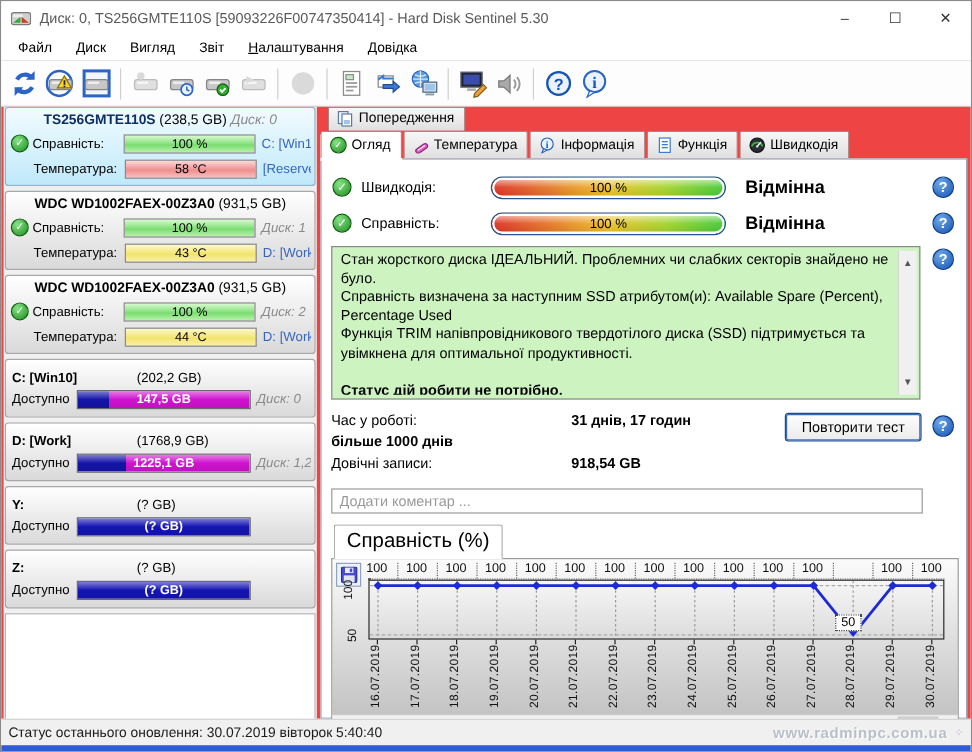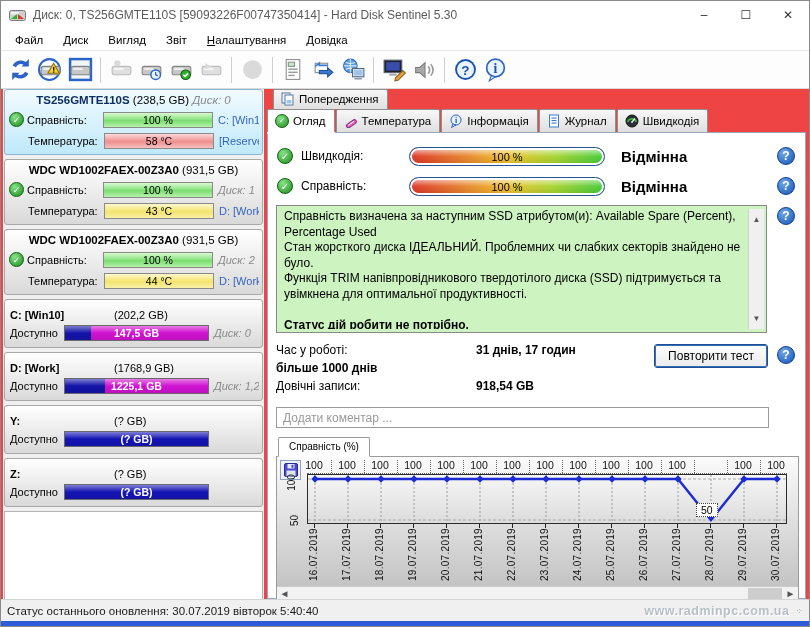--- a/index.html
+++ b/index.html
@@ -94,21 +94,21 @@
   .stat-row { display:flex; height:18px; font-size:12px; }
   .stat-label { width:200px; }
   .stat-value { font-weight:bold; }
   .retest-btn { position:absolute; right:32px; top:2px; border:1px solid #3a6cb5; outline:1px solid #1d4e93; background:linear-gradient(180deg,#fdfdfd,#ececec); border-radius:2px; padding:3px 12px; font-size:12px; }
   .stats-help { position:absolute; right:4px; top:3px; }
 
   .comment-input { width:calc(100% - 30px); height:21px; border:1px solid #9a9a9a; padding:2px 6px; font-family:"Liberation Sans","DejaVu Sans",sans-serif; font-size:12px; color:#333; margin-top:6px; }
   .comment-input::placeholder { color:#999; }
 
   .chart-group { margin-top:8px; }
-  .chart-tab { display:inline-block; border:1px solid #9a9a9a; border-bottom:1px solid #fff; border-radius:2px 2px 0 0; background:#fff; padding:3px 10px 4px 10px; font-size:10px; position:relative; top:1px; margin-left:2px; z-index:2; }
+  .chart-tab { display:inline-block; border:1px solid #9a9a9a; border-bottom:1px solid #fff; border-radius:2px 2px 0 0; background:#fff; padding:3px 10px 4px 10px; font-size:17px; position:relative; top:1px; margin-left:2px; z-index:2; }
   .chart-box { position:relative; border:1px solid #9a9a9a; height:146px; background:linear-gradient(180deg,#fbfbfb,#bdbdbd); }
   .save-btn { position:absolute; left:3px; top:3px; width:21px; height:20px; border:1px solid #8fa3c0; background:#eef3fb; display:flex; align-items:center; justify-content:center; }
   .save-btn svg { width:14px; height:14px; }
   .top-strip { position:absolute; left:30px; top:2px; height:15px; width:480px; border-bottom:1px dotted #666; }
   .toplabel { position:absolute; top:0; width:30px; text-align:center; font-size:10.5px; color:#111; }
   .toptick { position:absolute; top:1px; bottom:0; width:0; border-left:1px dotted #666; }
   .plot { position:absolute; left:30px; top:17px; width:480px; height:50px; border:1px solid #2a2a2a; background:linear-gradient(180deg,#f6f6f6,#dcdcdc); }
   .ylab { position:absolute; font-size:10px; color:#111; transform:rotate(-90deg); transform-origin:center; width:24px; text-align:center; }
   .dipflag { position:absolute; background:#fff; border:1px dotted #444; font-size:10.5px; padding:0 4px; z-index:3; }
   .dates { position:absolute; left:30px; top:69px; width:480px; height:58px; }
@@ -400,21 +400,21 @@
             </svg>
             <span>Інформація</span>
           </span>
           <span class="tab">
             <svg viewBox="0 0 14 14">
               <rect x="2.5" y="1" width="9" height="12" fill="#fff" stroke="#3b7bd4"></rect>
               <rect x="4.5" y="3.5" width="5" height="1.1" fill="#3b7bd4"></rect>
               <rect x="4.5" y="6" width="5" height="1.1" fill="#3b7bd4"></rect>
               <rect x="4.5" y="8.5" width="5" height="1.1" fill="#3b7bd4"></rect>
             </svg>
-            <span>Журнал</span>
+            <span>Функція</span>
           </span>
           <span class="tab">
             <svg viewBox="0 0 14 14">
               <circle cx="7" cy="7" r="6" fill="#2a2e36" stroke="#111"></circle>
               <path d="M2.5 8a4.8 4.8 0 0 1 9 0" fill="none" stroke="#3fae3f" stroke-width="1.6"></path>
               <path d="M7 8L10 4.5" stroke="#fff" stroke-width="1.2"></path>
               <circle cx="7" cy="8" r="1" fill="#ddd"></circle>
             </svg>
             <span>Швидкодія</span>
           </span>
@@ -442,22 +442,22 @@
               <span class="rating">Відмінна</span>
               <span class="help-right">
                 <span class="help-ic">?</span>
               </span>
             </div>
           </div>
 
         <div class="msg-wrap">
           <div class="msgbox">
             <div class="msg-text" id="msgtext">
+                <div class="msg-line">Стан жорсткого диска ІДЕАЛЬНИЙ. Проблемних чи слабких секторів знайдено не було.</div>
                 <div class="msg-line">Справність визначена за наступним SSD атрибутом(и):  Available Spare (Percent), Percentage Used</div>
-                <div class="msg-line">Стан жорсткого диска ІДЕАЛЬНИЙ. Проблемних чи слабких секторів знайдено не було.</div>
                 <div class="msg-line">Функція TRIM напівпровідникового твердотілого диска (SSD) підтримується та увімкнена для оптимальної продуктивності.</div>
                 <div class="msg-line">&nbsp;</div>
                 <div class="msg-line b">Статус дій робити не потрібно.</div>
               </div>
             <div class="vscroll">
                 <span>▲</span>
                 <span>▼</span>
               </div>
           </div>
           <span class="help-ic msg-help">?</span>

